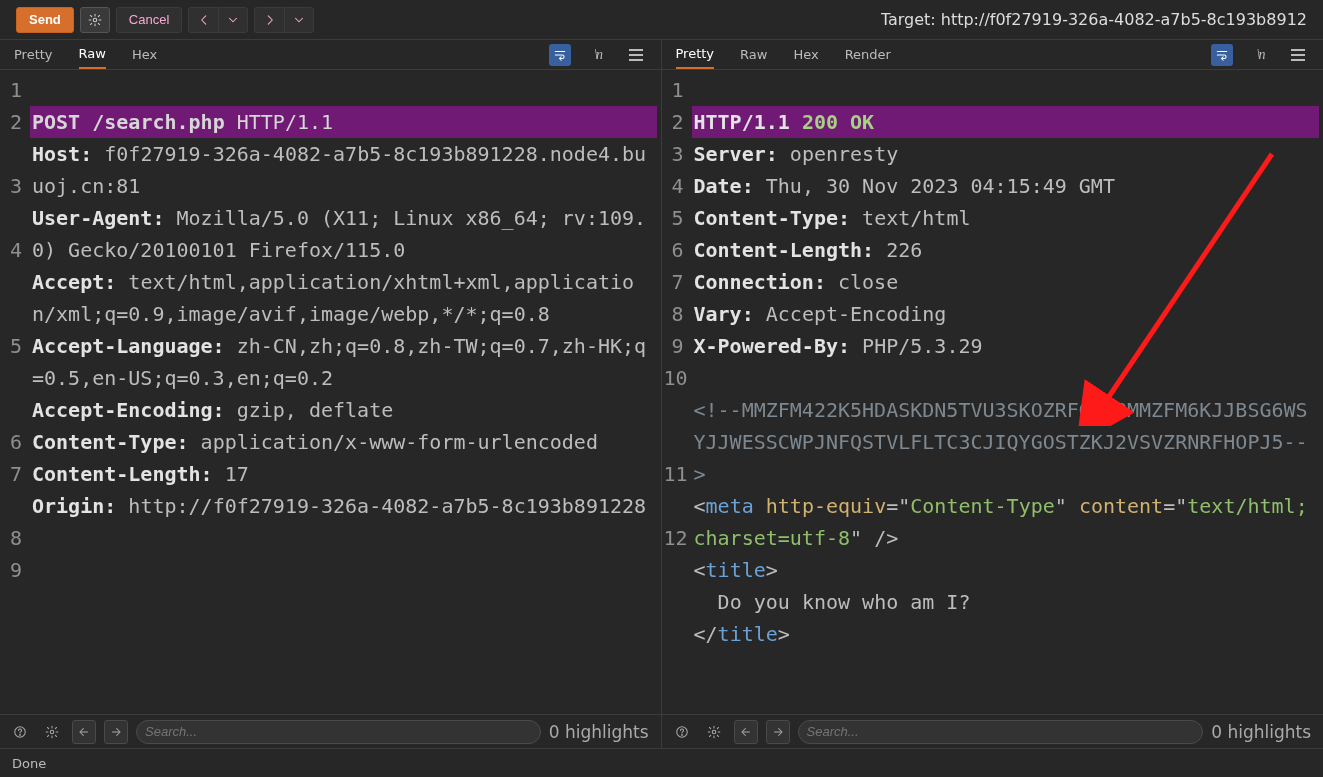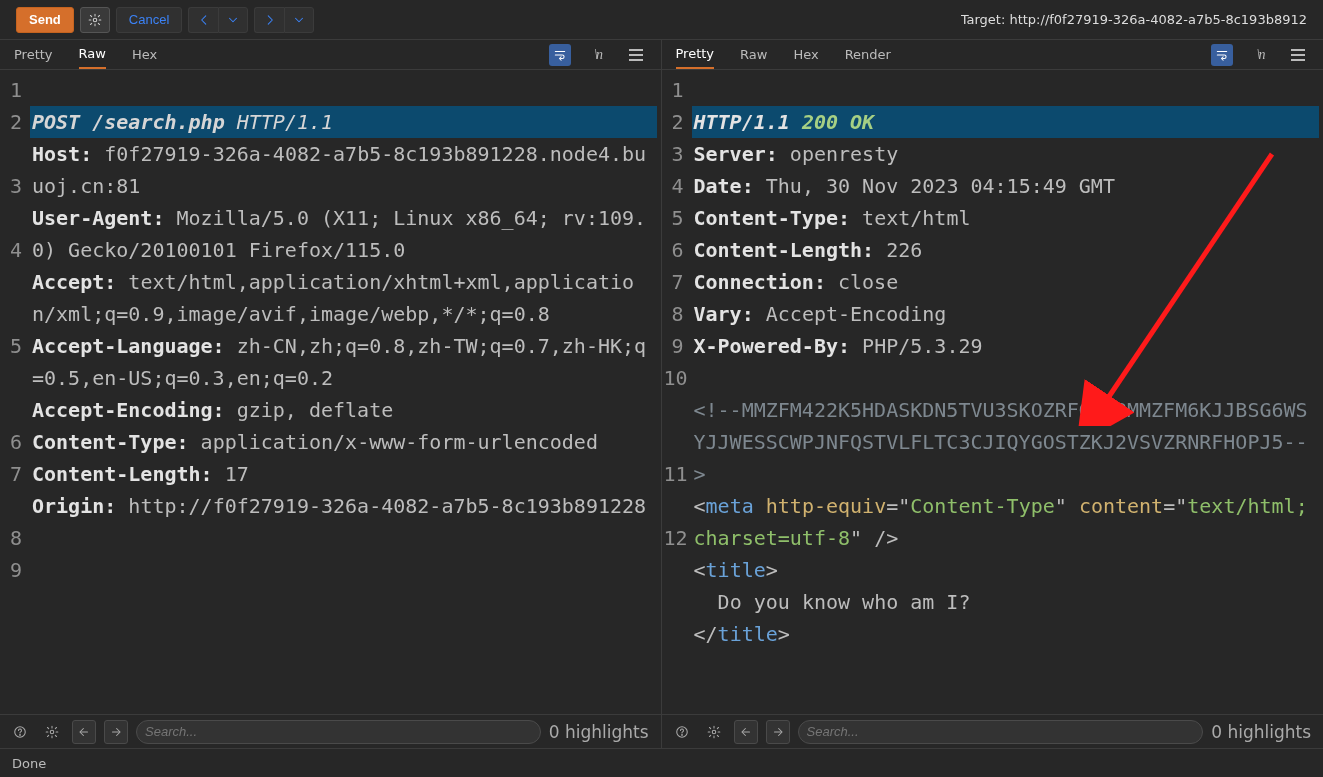--- a/index.html
+++ b/index.html
@@ -43,36 +43,36 @@
     background: #d56f2b;
     border-color: #c5631f;
     color: #fff;
     font-weight: bold;
   }
   .btn-icon {
     width: 30px;
     padding: 0;
   }
   .btn-disabled {
-    color: #3b82f6;
+    color: #f9a8d4;
     background: #303030;
     border-color: #3b3b3b;
     text-align: right;
   }
   .btn-group {
     display: inline-flex;
     margin-right: 6px;
   }
   .btn-group .btn { border-radius: 0; margin-right: 0; }
   .btn-group .btn:first-child { border-radius: 3px 0 0 3px; border-right: none; }
   .btn-group .btn:last-child { border-radius: 0 3px 3px 0; }
   .toolbar-spacer { flex: 1; }
   .target {
     color: #bbb;
-    font-size: 13px;
+    font-size: 16px;
     white-space: nowrap;
     overflow: hidden;
   }
   .target .t-label { color: #ddd; }
   .target .t-url { color: #ddd; }
 
   
   .split {
     flex: 1;
     display: flex;
@@ -205,21 +205,21 @@
     word-break: break-all;
     padding: 4px 4px 4px 2px;
     overflow: hidden;
     position: relative;
   }
   .code .ln {
     display: block;
     padding-left: 2px;
     position: relative;
   }
-  .code .ln.active-line { background: #0c4a6e; font-style: italic; }
+  .code .ln.active-line { background: #701a75; }
   .tok-method { color: #d6d6d6; font-weight: bold; }
   .tok-path   { color: #d6d6d6; font-weight: bold; }
   .tok-ver    { color: #d6d6d6; }
   .tok-hname  { color: #e3e3e3; font-weight: bold; }
   .tok-hval   { color: #bdbdbd; }
   .tok-status { color: #a6d084; font-weight: bold; }
   .tok-comm   { color: #7e8890; }
   .tok-tag    { color: #6aa2d8; }
   .tok-attr   { color: #d1b26f; }
   .tok-str    { color: #8fbf6a; }

